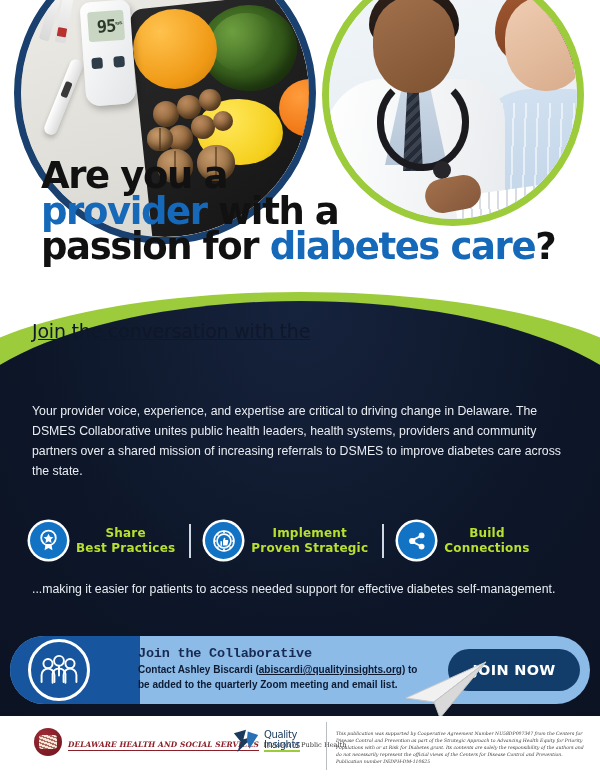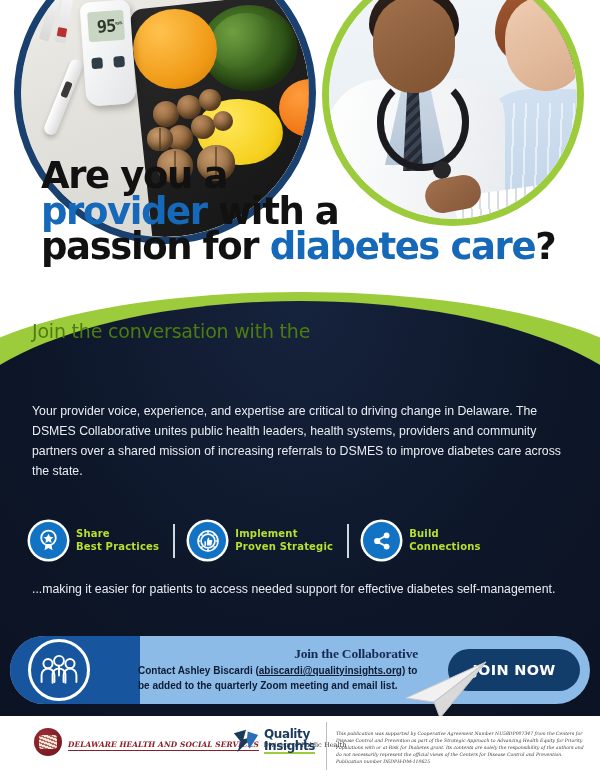--- a/index.html
+++ b/index.html
@@ -235,21 +235,21 @@
   .dark-panel {
     position:absolute; left:-60px; top:9px; width:720px; height:420px;
     background:radial-gradient(ellipse at 50% 0%, #16233d 0%, #0d1628 55%, #0b1222 100%);
     border-radius:50% 50% 0 0 / 34% 34% 0 0;
   }
   .dark-content { position:absolute; left:0; top:0; width:600px; height:424px; }
 
   .join-line {
     position:absolute; left:32px; top:28px;
     font-family:"DejaVu Sans", sans-serif;
-    font-size:19px; color:#4d7c0f; letter-spacing:-.2px;
+    font-size:19px; color:#0f172a; letter-spacing:-.2px;text-decoration:underline;
   }
   .title-green {
     position:absolute; left:32px; top:55px; width:540px;
     font-family:"DejaVu Sans", sans-serif;
     font-weight:bold; font-size:19.5px; line-height:1.18;
     color:#b8e02e; letter-spacing:-.45px;
   }
   .body-copy {
     position:absolute; left:32px; top:110px; width:545px;
     font-size:12.3px; line-height:1.62; color:#e9edf2;
@@ -267,22 +267,22 @@
   .pillar { display:flex; align-items:center; gap:9px; }
   .pillar-ico {
     width:37px; height:37px; border-radius:50%;
     background:#1272c4; flex:0 0 37px;
     display:flex; align-items:center; justify-content:center;
     box-shadow:0 0 0 2.5px #ffffff;
   }
   .pillar-ico svg { display:block; }
   .pillar-txt {
     font-family:"DejaVu Sans", sans-serif;
-    font-weight:bold; font-size:10px; line-height:1.25;
-    color:#b8e02e; letter-spacing:.2px; white-space:nowrap;
+    font-weight:bold; font-size:12px; line-height:1.25;
+    color:#b8e02e; letter-spacing:.2px; white-space:nowrap;text-align:center;
   }
   .divider { width:2px; height:34px; background:#cfd8e2; margin:0 14px; flex:0 0 2px; }
 
   .closing {
     position:absolute; left:32px; top:288px; width:545px;
     font-size:12.3px; line-height:1.5; color:#e9edf2;
   }
 
   
   .cta {
@@ -293,22 +293,22 @@
     position:absolute; left:0px; top:0px; width:130px; height:68px;
     background:#17559e; border-radius:34px 0 0 34px;
   }
   .cta-people {
     position:absolute; left:18px; top:3px; width:62px; height:62px;
     border-radius:50%; border:3px solid #ffffff;
     display:flex; align-items:center; justify-content:center;
   }
   .cta-texts { position:absolute; left:128px; top:10px; width:280px; }
   .cta-title {
-    font-family:Liberation Serif, serif;
-    font-weight:bold; font-size:13.5px; color:#172a52; letter-spacing:-.2px;text-align:right;
+    font-family:Liberation Mono, monospace;
+    font-weight:bold; font-size:13.5px; color:#172a52; letter-spacing:-.2px;
   }
   .cta-sub {
     margin-top:2px; font-size:10px; line-height:1.45;
     font-weight:bold; color:#0d1b33;
   }
   .join-now {
     position:absolute; left:438px; top:13px; width:132px; height:42px;
     border-radius:21px; background:#123d6b; border:none;
     color:#ffffff; font-family:"DejaVu Sans", sans-serif;
     font-weight:bold; font-size:14.5px; letter-spacing:.3px;
@@ -329,22 +329,22 @@
     content:""; position:absolute; left:5px; top:7px; width:18px; height:14px;
     background:repeating-linear-gradient(20deg,#f2e4d6 0 2px,#b06a60 2px 3.4px);
     border-radius:3px;
   }
   .dhss-t1 { font-family:"DejaVu Serif", serif; font-style:italic; font-weight:bold;
     font-size:7.4px; color:#8b1f29; letter-spacing:.1px; border-bottom:1px solid #8b1f29;
     padding-bottom:1px; }
   .dhss-t2 { font-family:"DejaVu Serif", serif; font-size:6.6px; color:#3a3a3a; margin-top:2px; }
   .qi { position:absolute; left:232px; top:12px; display:flex; align-items:center; gap:4px; }
   .qi-mark { width:28px; height:26px; flex:0 0 28px; }
-  .qi-text { font-family:"DejaVu Sans", sans-serif; font-weight:bold;
-    font-size:12px; line-height:1.0; color:#1b3a5c; letter-spacing:-.4px; }
+  .qi-text { font-family:"DejaVu Sans", sans-serif; font-weight:normal;
+    font-size:10px; line-height:1.0; color:#1b3a5c; letter-spacing:-.4px; }
   .qi-text i { display:block; font-style:normal; }
   .qi-text .u { border-bottom:2px solid #9ccb3b; }
   .foot-rule { position:absolute; left:326px; top:6px; width:1px; height:48px; background:#b9bec4; }
   .disclaimer {
     position:absolute; left:336px; top:14px; width:252px;
     font-family:"DejaVu Serif", serif; font-style:italic;
     font-size:4.6px; line-height:1.55; color:#3c3c3c; text-align:left;
   }
 </style>
 </head>

